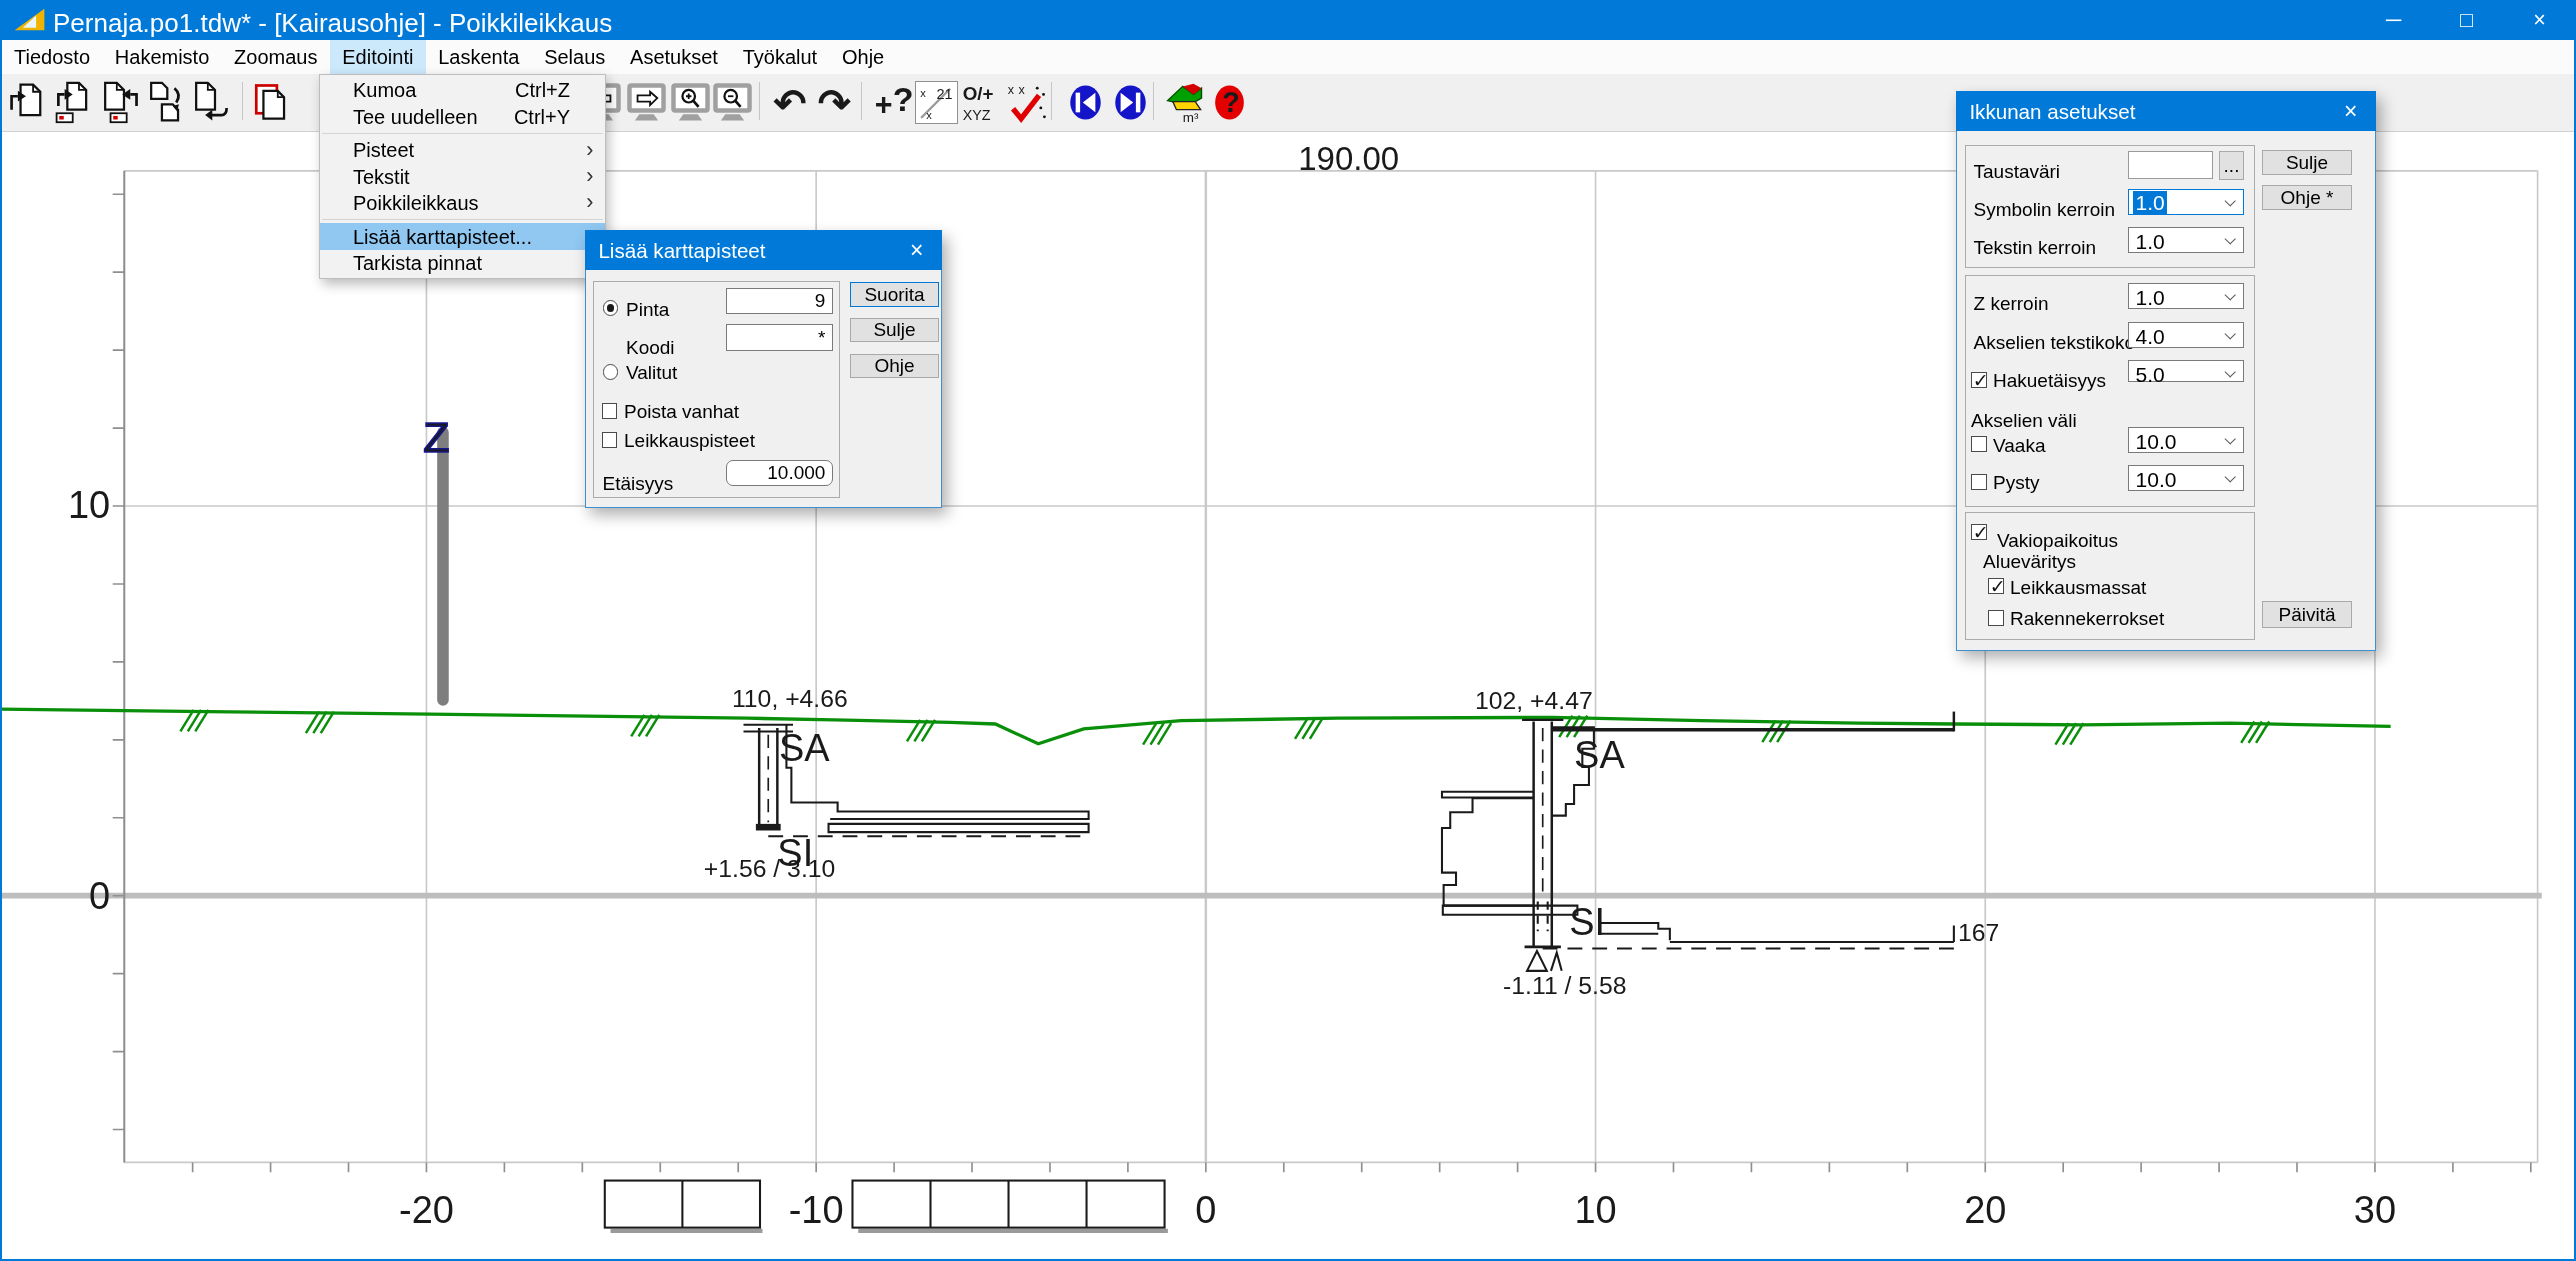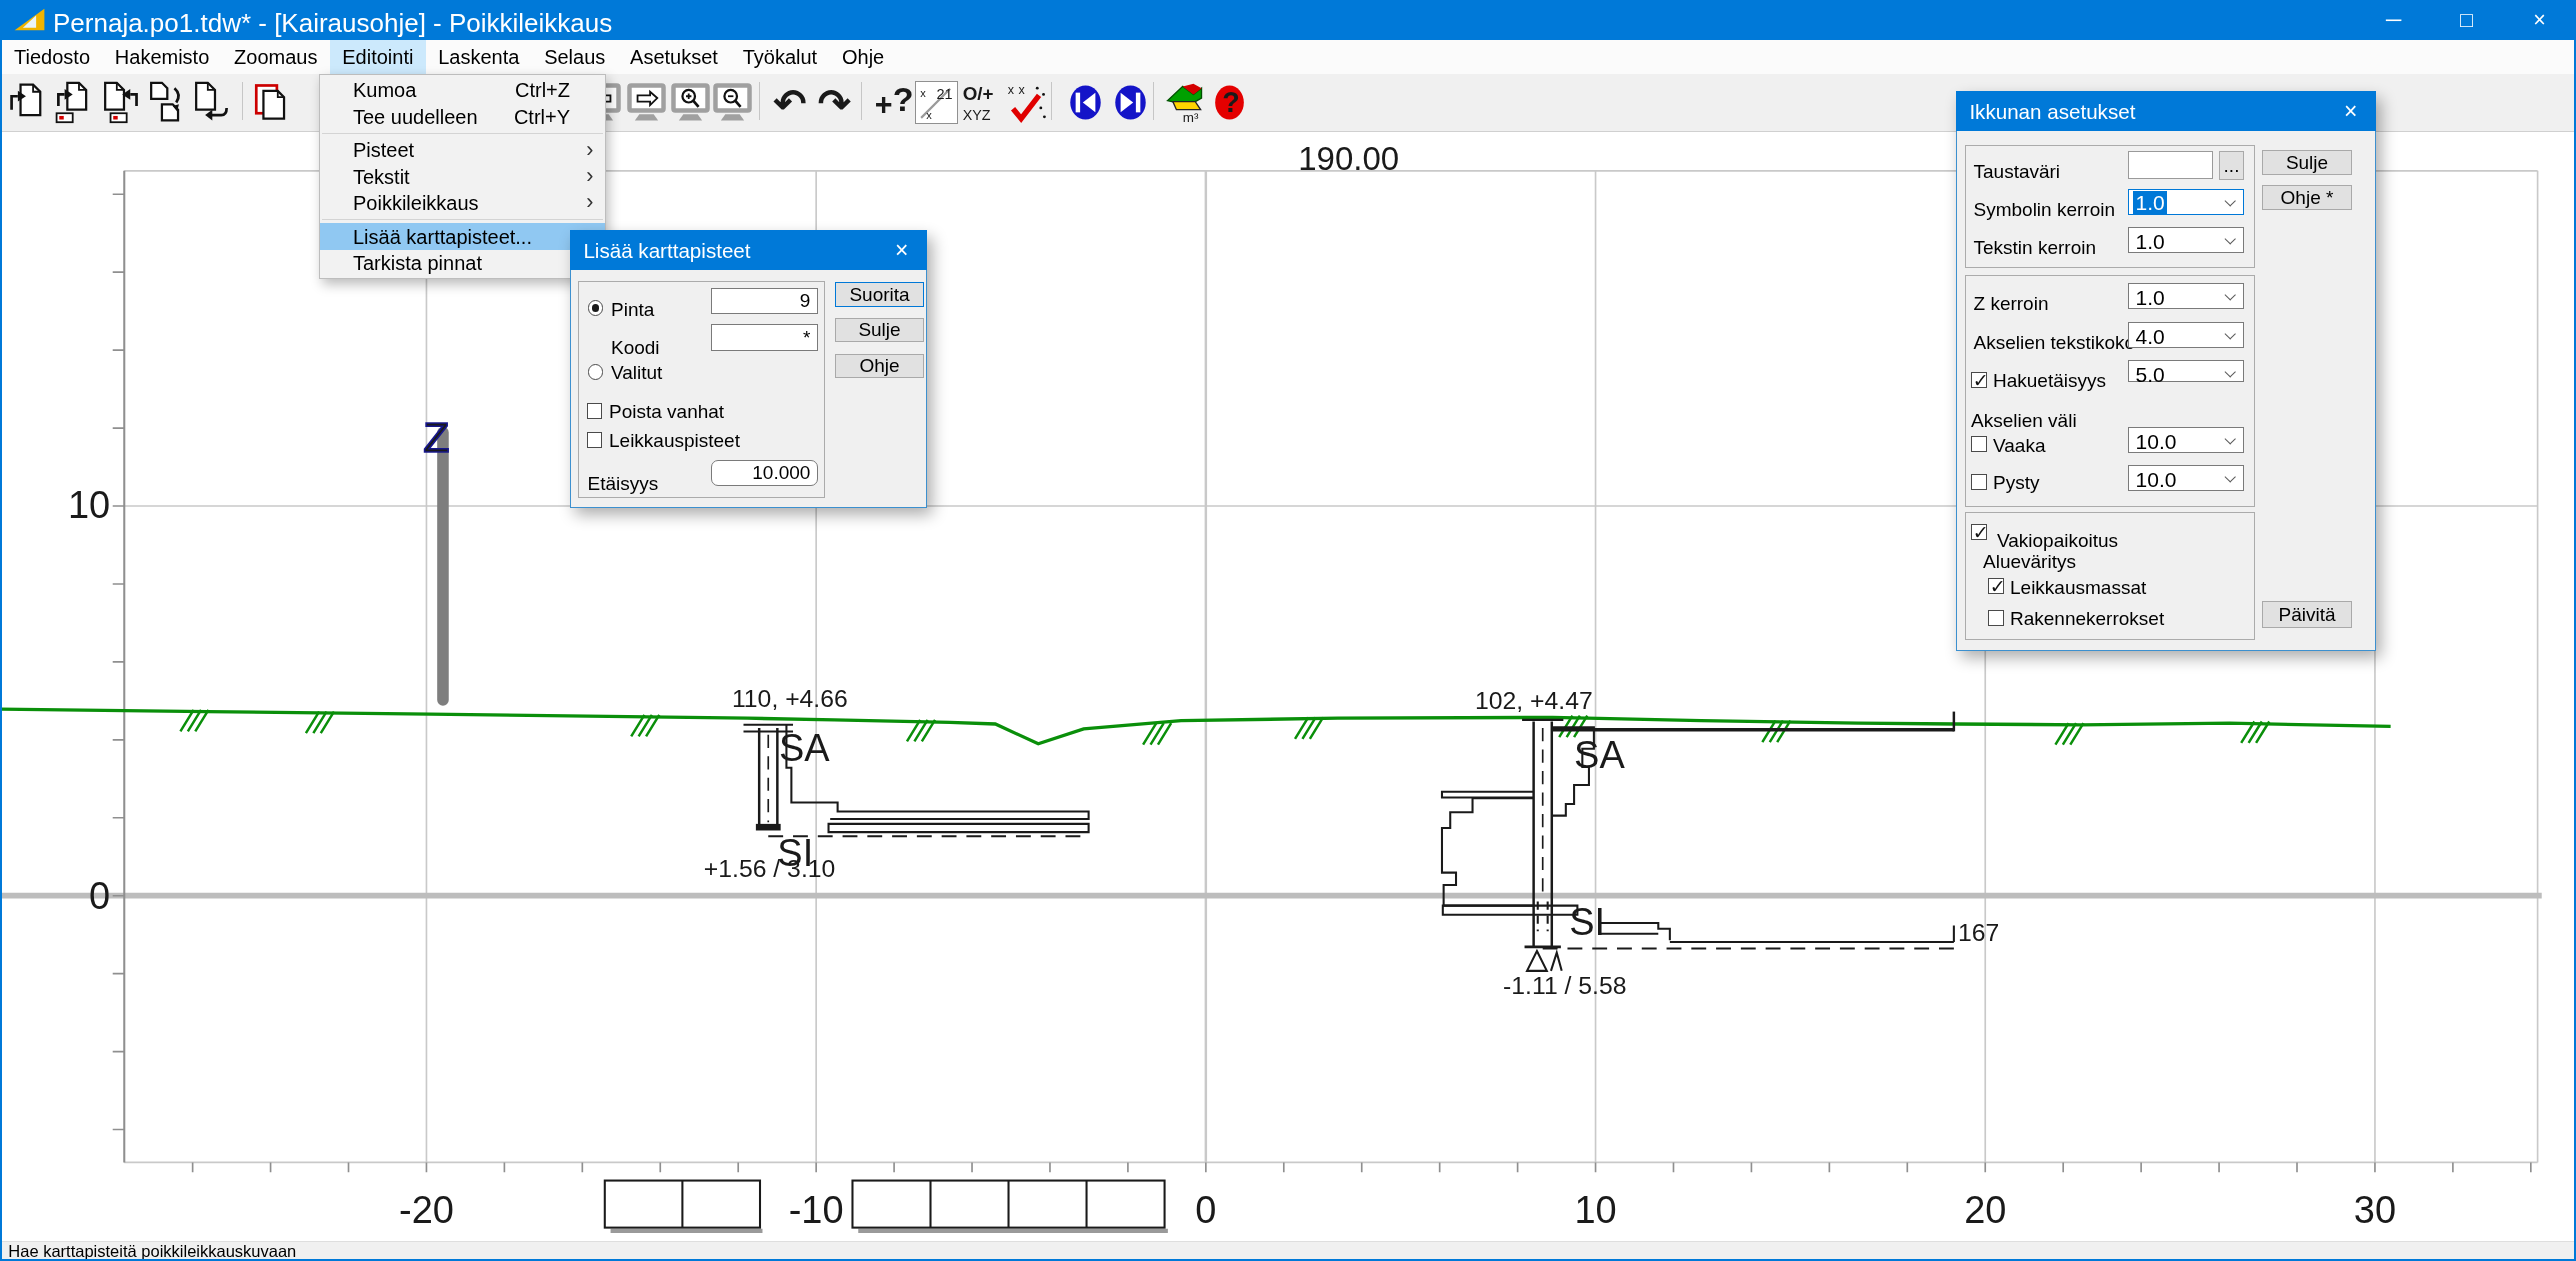--- a/index.html
+++ b/index.html
@@ -381,21 +381,21 @@
     </div>
     <div class="msep"></div>
     <div class="mi hl">
       <span class="lbl">Lisää karttapisteet...</span>
     </div>
     <div class="mi">
       <span class="lbl">Tarkista pinnat</span>
     </div>
   </div>
 
-  <div class="dlg" style="left:570px;top:230px;width:357px;height:278px;">
+  <div class="dlg" style="left:585px;top:230px;width:357px;height:278px;">
     <div class="dlg-title">
       <span class="tt">Lisää karttapisteet</span>
       <div class="dlg-close">×</div>
     </div>
     <div class="grp" style="left:7.4px;top:50px;width:245px;height:215px;"></div>
     <div class="radio sel" style="left:16.5px;top:69px;"></div>
     <span class="lab" style="left:40px;top:68px;">Pinta</span>
     <input class="inp" style="left: 140px; top: 57px; width: 107px; height: 26.4px;" value="9">
     <span class="lab" style="left:40px;top:106px;">Koodi</span>
     <input class="inp" style="left: 140px; top: 93px; width: 107px; height: 27px;" value="*">
@@ -470,21 +470,18 @@
     <div class="cb checked" style="left:31px;top:486px;"></div>
     <span class="lab" style="left:53px;top:485px;">Leikkausmassat</span>
     <div class="cb" style="left:31px;top:518px;"></div>
     <span class="lab" style="left:53px;top:516px;">Rakennekerrokset</span>
 
     <div class="btn" style="left:305px;top:58px;width:90px;height:25px;">Sulje</div>
     <div class="btn" style="left:305px;top:93px;width:90px;height:25px;">Ohje *</div>
     <div class="btn" style="left:305px;top:509px;width:90px;height:27px;">Päivitä</div>
   </div>
 
-  <div class="statusbar">
-    <span class="st">Hae karttapisteitä poikkileikkauskuvaan</span>
-  </div>
 
   <div class="edge" style="left:0;top:40px;width:1.7px;height:1222px;"></div>
   <div class="edge" style="right:0;top:40px;width:1.7px;height:1222px;"></div>
   <div class="edge" style="left:0;top:1259px;width:100%;height:2.5px;"></div>
 </div>
 
 
 </body></html>

